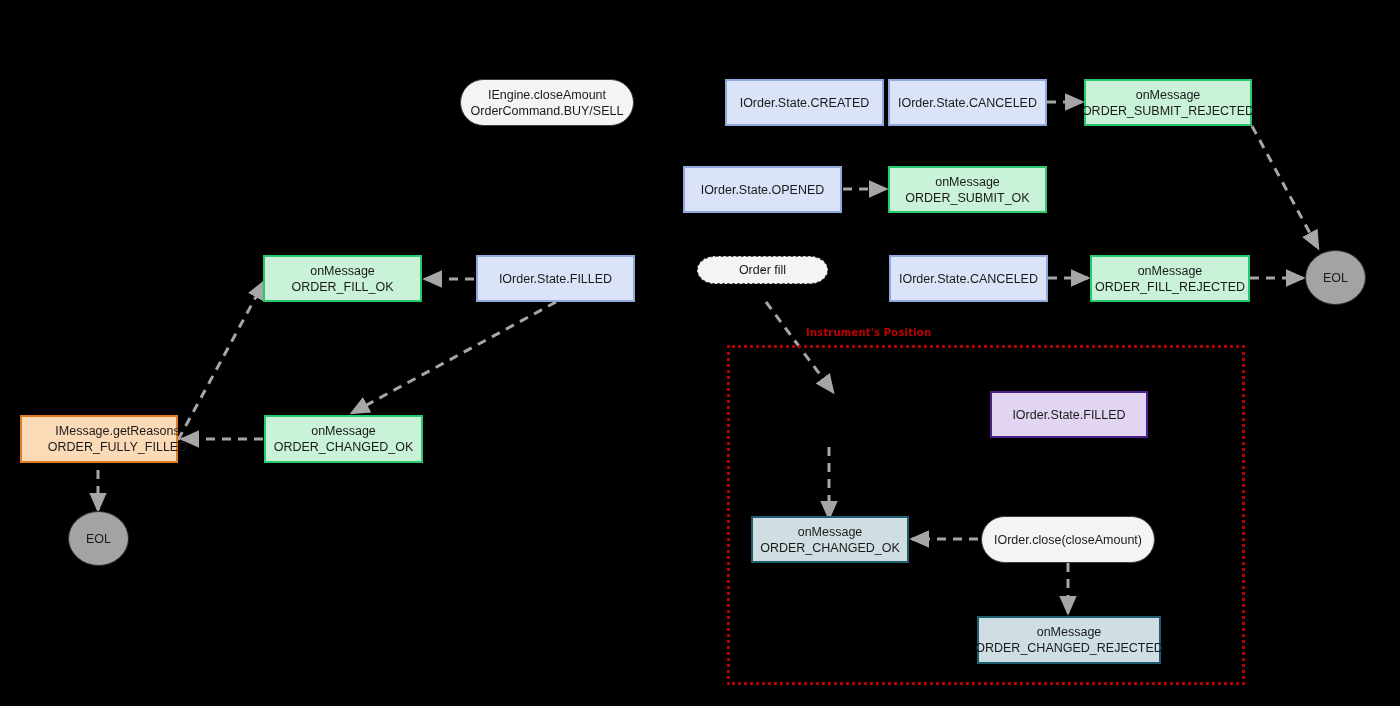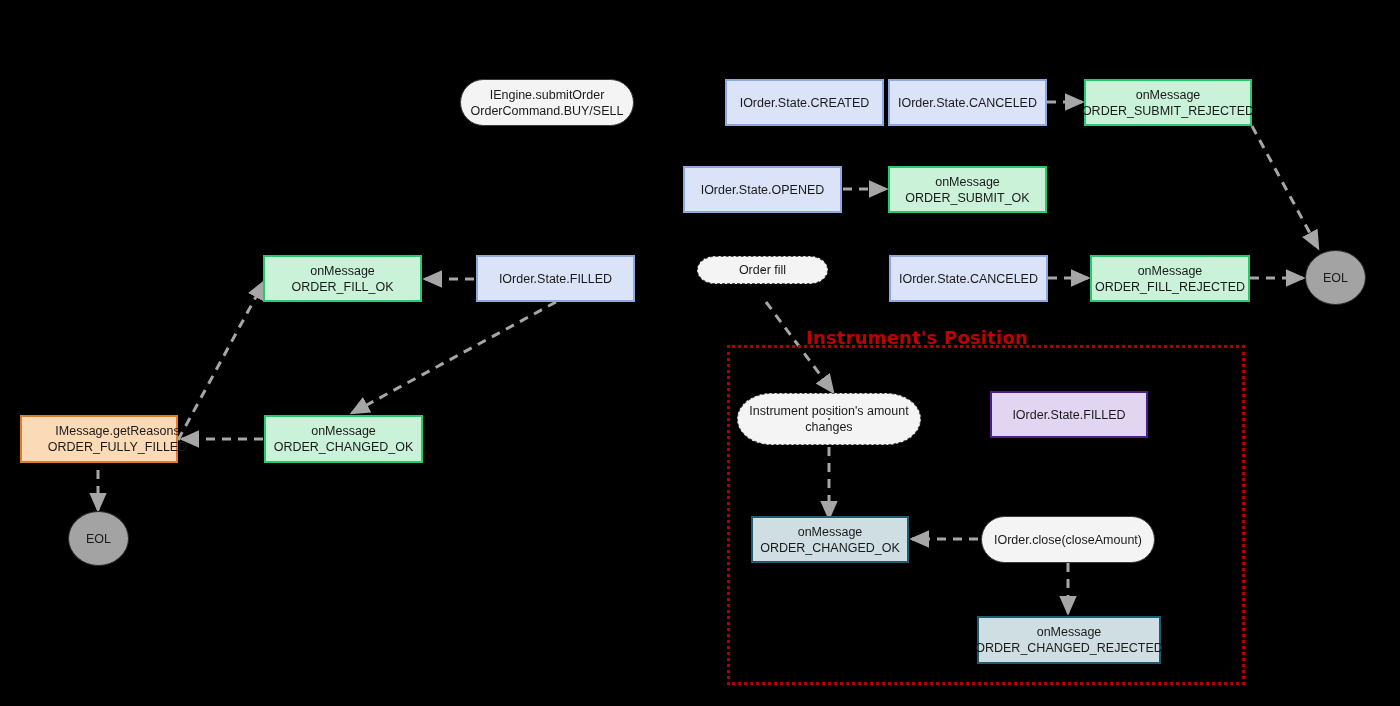--- a/index.html
+++ b/index.html
@@ -76,21 +76,21 @@
     position: absolute;
     box-sizing: border-box;
     border: 3px dotted #b00000;
     z-index: 1;
   }
   .group-title {
     position: absolute;
     color: #c00000;
     font-family: "DejaVu Sans", sans-serif;
     font-weight: bold;
-    font-size: 18px;
+    font-size: 10px;
     letter-spacing: 0.2px;
     z-index: 2;
     white-space: nowrap;
   }
 </style>
 </head>
 <body>
 
 <div id="canvas">
 
@@ -129,21 +129,21 @@
 
       <line x1="829" y1="447" x2="829" y2="518"></line>
 
       <line x1="978" y1="539" x2="912" y2="539"></line>
 
       <line x1="1068" y1="563" x2="1068" y2="613"></line>
     </g>
   </svg>
 
   <div class="node stadium" style="left:460px; top:79px; width:174px; height:47px;">
-    <span>IEngine.submitOrder
+    <span>IEngine.closeAmount
 OrderCommand.BUY/SELL</span>
   </div>
 
   <div class="node rect blue" style="left:683px; top:79px; width:159px; height:47px;margin-left:42px;">
     <span>IOrder.State.CREATED</span>
   </div>
 
   <div class="node rect blue" style="left:888px; top:79px; width:159px; height:47px;">
     <span>IOrder.State.CANCELED</span>
   </div>
@@ -195,24 +195,20 @@
 
   <div class="node rect green" style="left:264px; top:415px; width:159px; height:48px;">
     <span>onMessage
 ORDER_CHANGED_OK</span>
   </div>
 
   <div class="node ellipse" style="left:68px; top:511px; width:61px; height:55px;">
     <span>EOL</span>
   </div>
 
-  <div class="node cloud" style="left:737px; top:393px; width:184px; height:52px;">
-    <span>Instrument position's amount
-changes</span>
-  </div>
 
   <div class="node rect purple" style="left:990px; top:391px; width:158px; height:47px;">
     <span>IOrder.State.FILLED</span>
   </div>
 
   <div class="node rect teal" style="left:751px; top:516px; width:158px; height:47px;">
     <span>onMessage
 ORDER_CHANGED_OK</span>
   </div>
 

